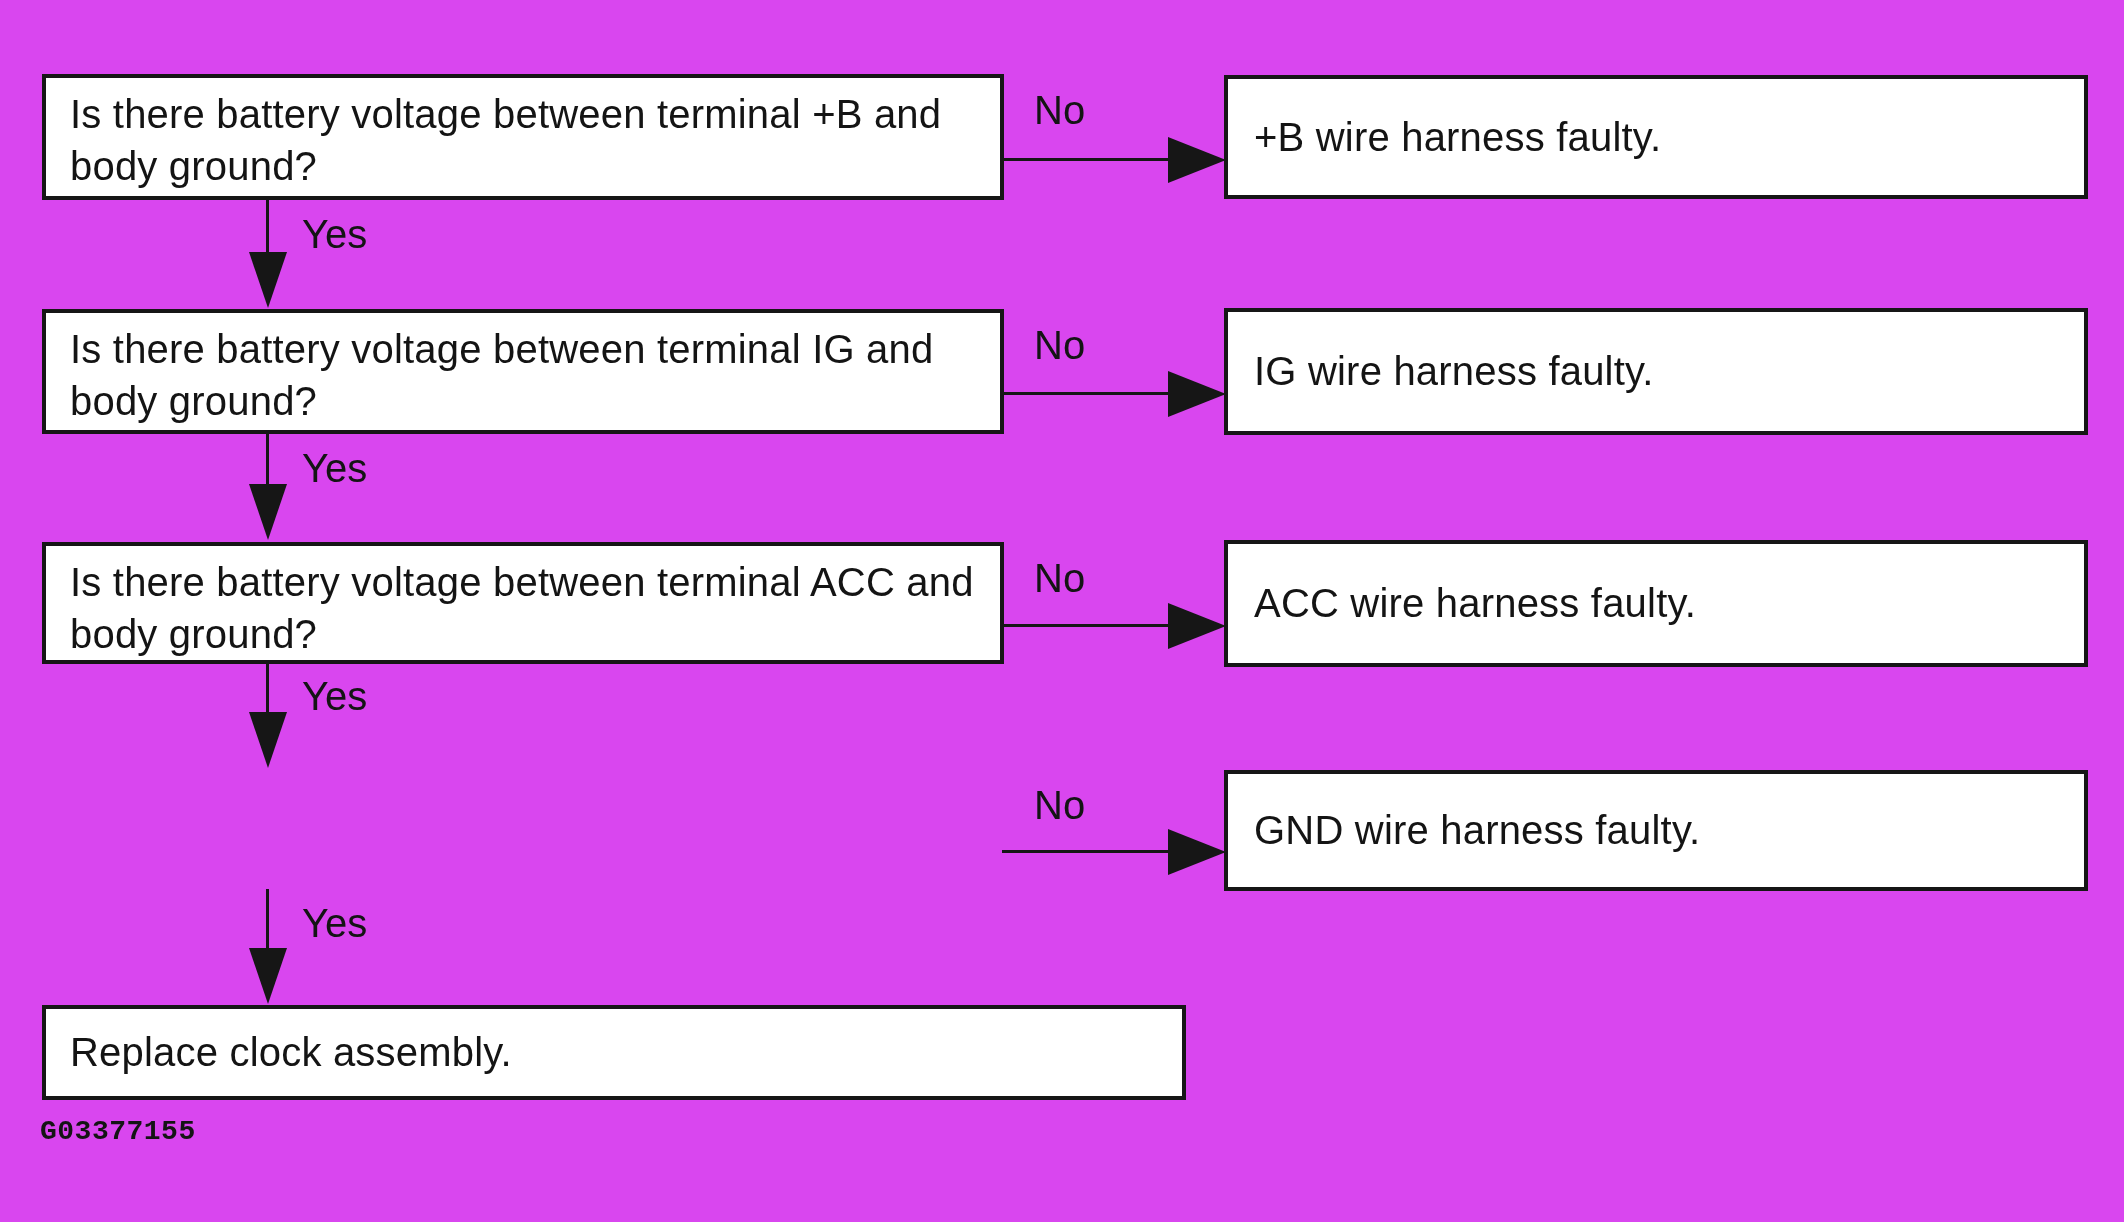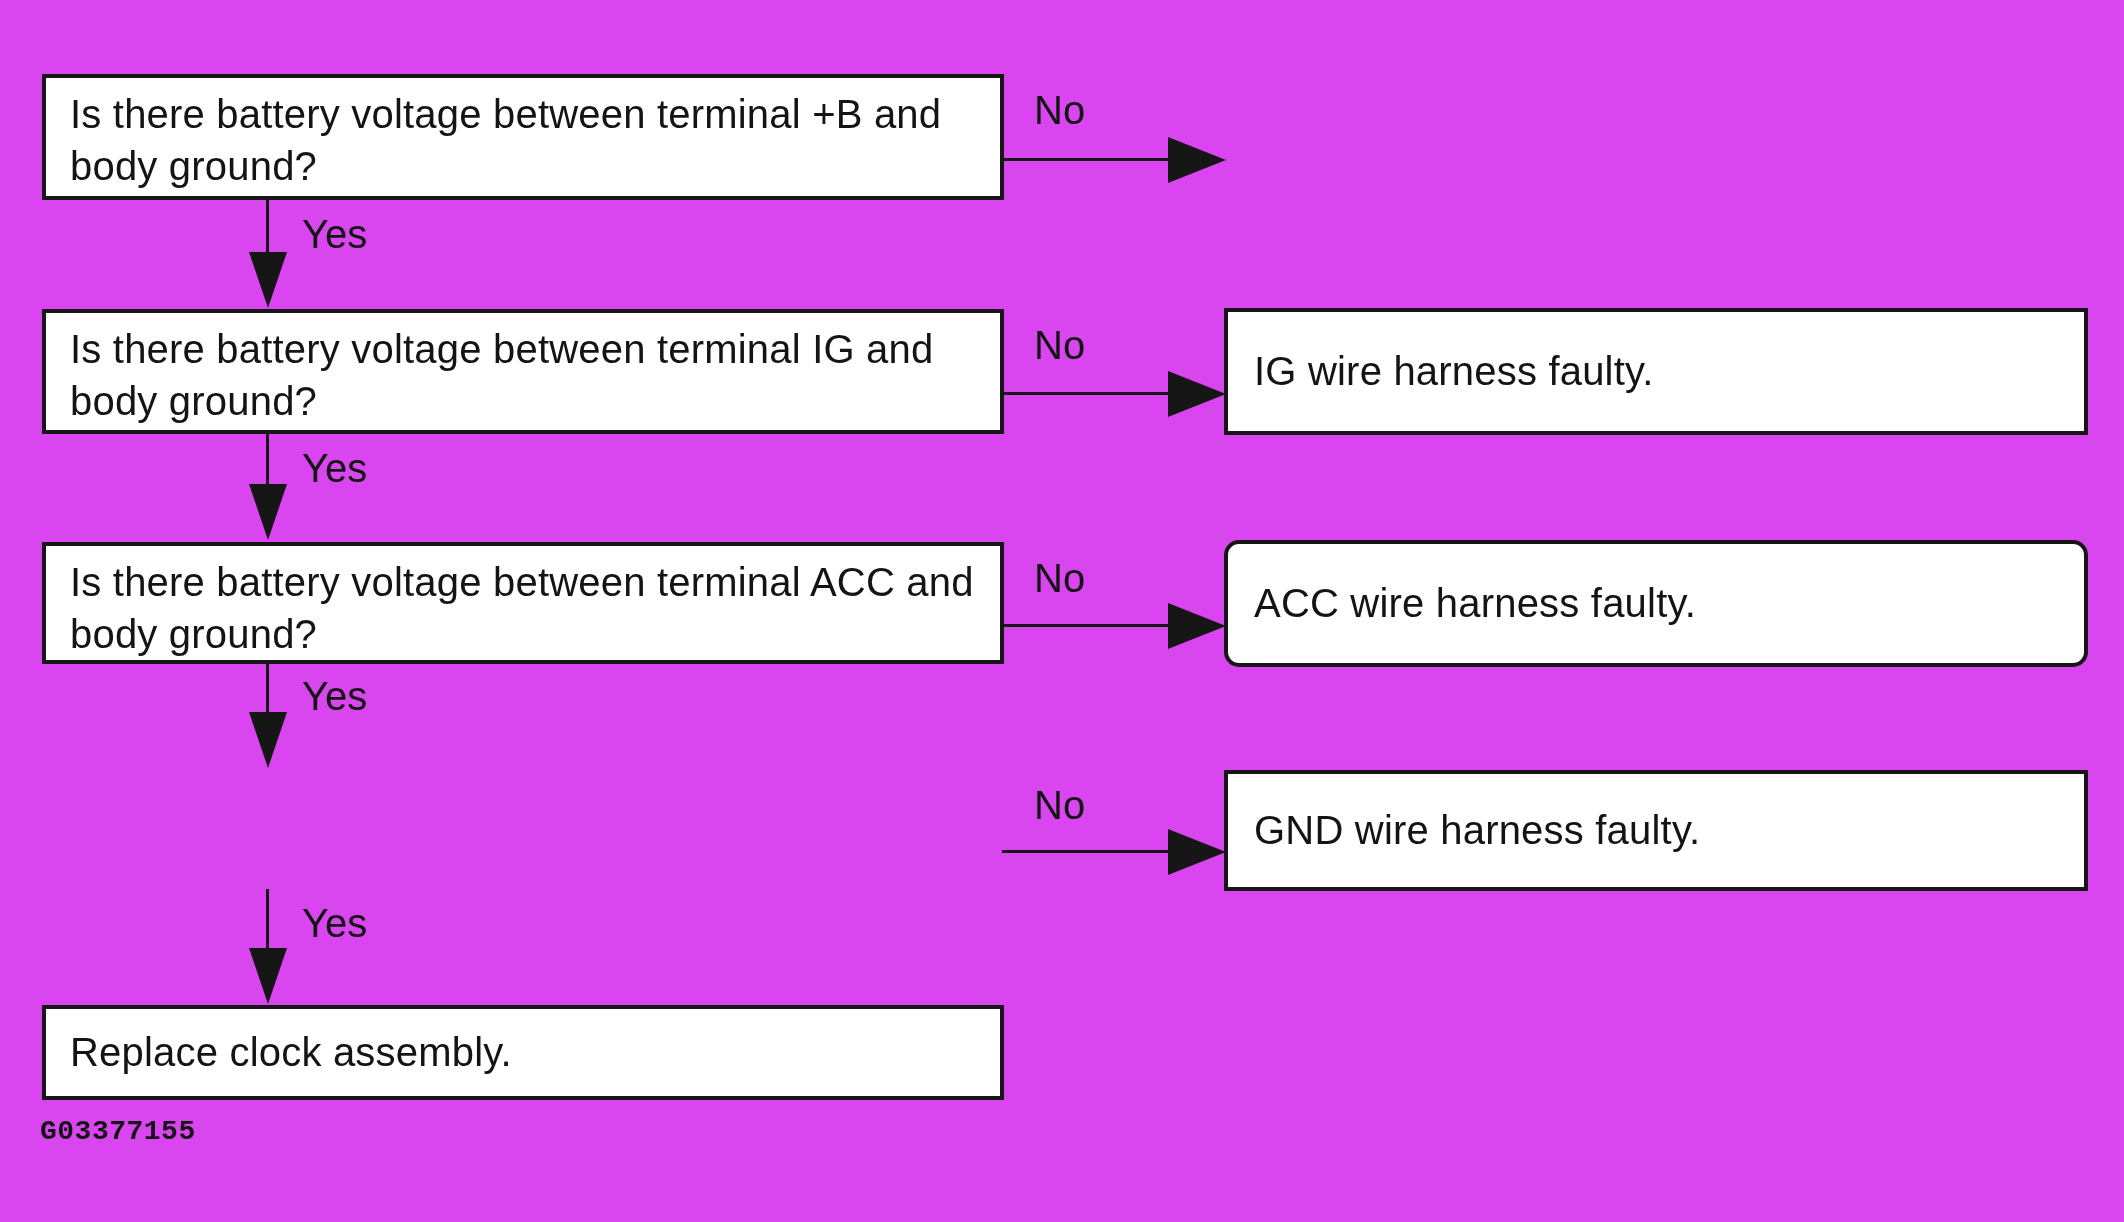--- a/index.html
+++ b/index.html
@@ -30,21 +30,21 @@
     letter-spacing: 0.2px;
   }
   .rbox {
     left: 1224px; width: 864px;
     display: flex; align-items: center;
     padding-left: 26px;
     font-size: 40px;
     letter-spacing: 0.2px;
   }
   .tbox {
-    left: 42px; width: 962px;
+    left: 42px; width: 1144px;
     display: flex; align-items: center;
     padding-left: 24px;
     font-size: 40px;
     letter-spacing: 0.2px;
   }
   .vline {
     position: absolute;
     left: 266px; width: 3px;
     background: #161616;
   }
@@ -91,20 +91,23 @@
 </head>
 <body>
 
 <div class="stage">
 
   <div class="box qbox" style="top:74px; height:126px;"><span>Is there battery voltage between terminal +B and
 body ground?</span></div>
   <div class="hline" style="top:158px;"></div>
   <div class="harrowhead" style="top:137px;"></div>
   <div class="no-label" style="top:88px;">No</div>
+  <div class="box rbox" style="top:75px; height:124px;">
+      <span>+B wire harness faulty.</span>
+    </div>
   <div class="vline" style="top:200px; height:54px;"></div>
   <div class="varrowhead" style="top:252px;"></div>
   <div class="yes-label" style="top:212px;">Yes</div>
 
   <div class="box qbox" style="top:309px; height:125px;"><span>Is there battery voltage between terminal IG and
 body ground?</span></div>
   <div class="hline" style="top:392px;"></div>
   <div class="harrowhead" style="top:371px;"></div>
   <div class="no-label" style="top:323px;">No</div>
   <div class="box rbox" style="top:308px; height:127px;">
@@ -112,21 +115,21 @@
     </div>
   <div class="vline" style="top:434px; height:52px;"></div>
   <div class="varrowhead" style="top:484px;"></div>
   <div class="yes-label" style="top:446px;">Yes</div>
 
   <div class="box qbox" style="top:542px; height:122px;"><span>Is there battery voltage between terminal ACC and
 body ground?</span></div>
   <div class="hline" style="top:624px;"></div>
   <div class="harrowhead" style="top:603px;"></div>
   <div class="no-label" style="top:556px;">No</div>
-  <div class="box rbox" style="top:540px; height:127px;border-radius:15px;">
+  <div class="box rbox" style="top:540px; height:127px;">
       <span>ACC wire harness faulty.</span>
     </div>
   <div class="vline" style="top:664px; height:50px;"></div>
   <div class="varrowhead" style="top:712px;"></div>
   <div class="yes-label" style="top:674px;">Yes</div>
 
   <div class="hline" style="top:850px;"></div>
   <div class="harrowhead" style="top:829px;"></div>
   <div class="no-label" style="top:783px;">No</div>
   <div class="box rbox" style="top:770px; height:121px;">

